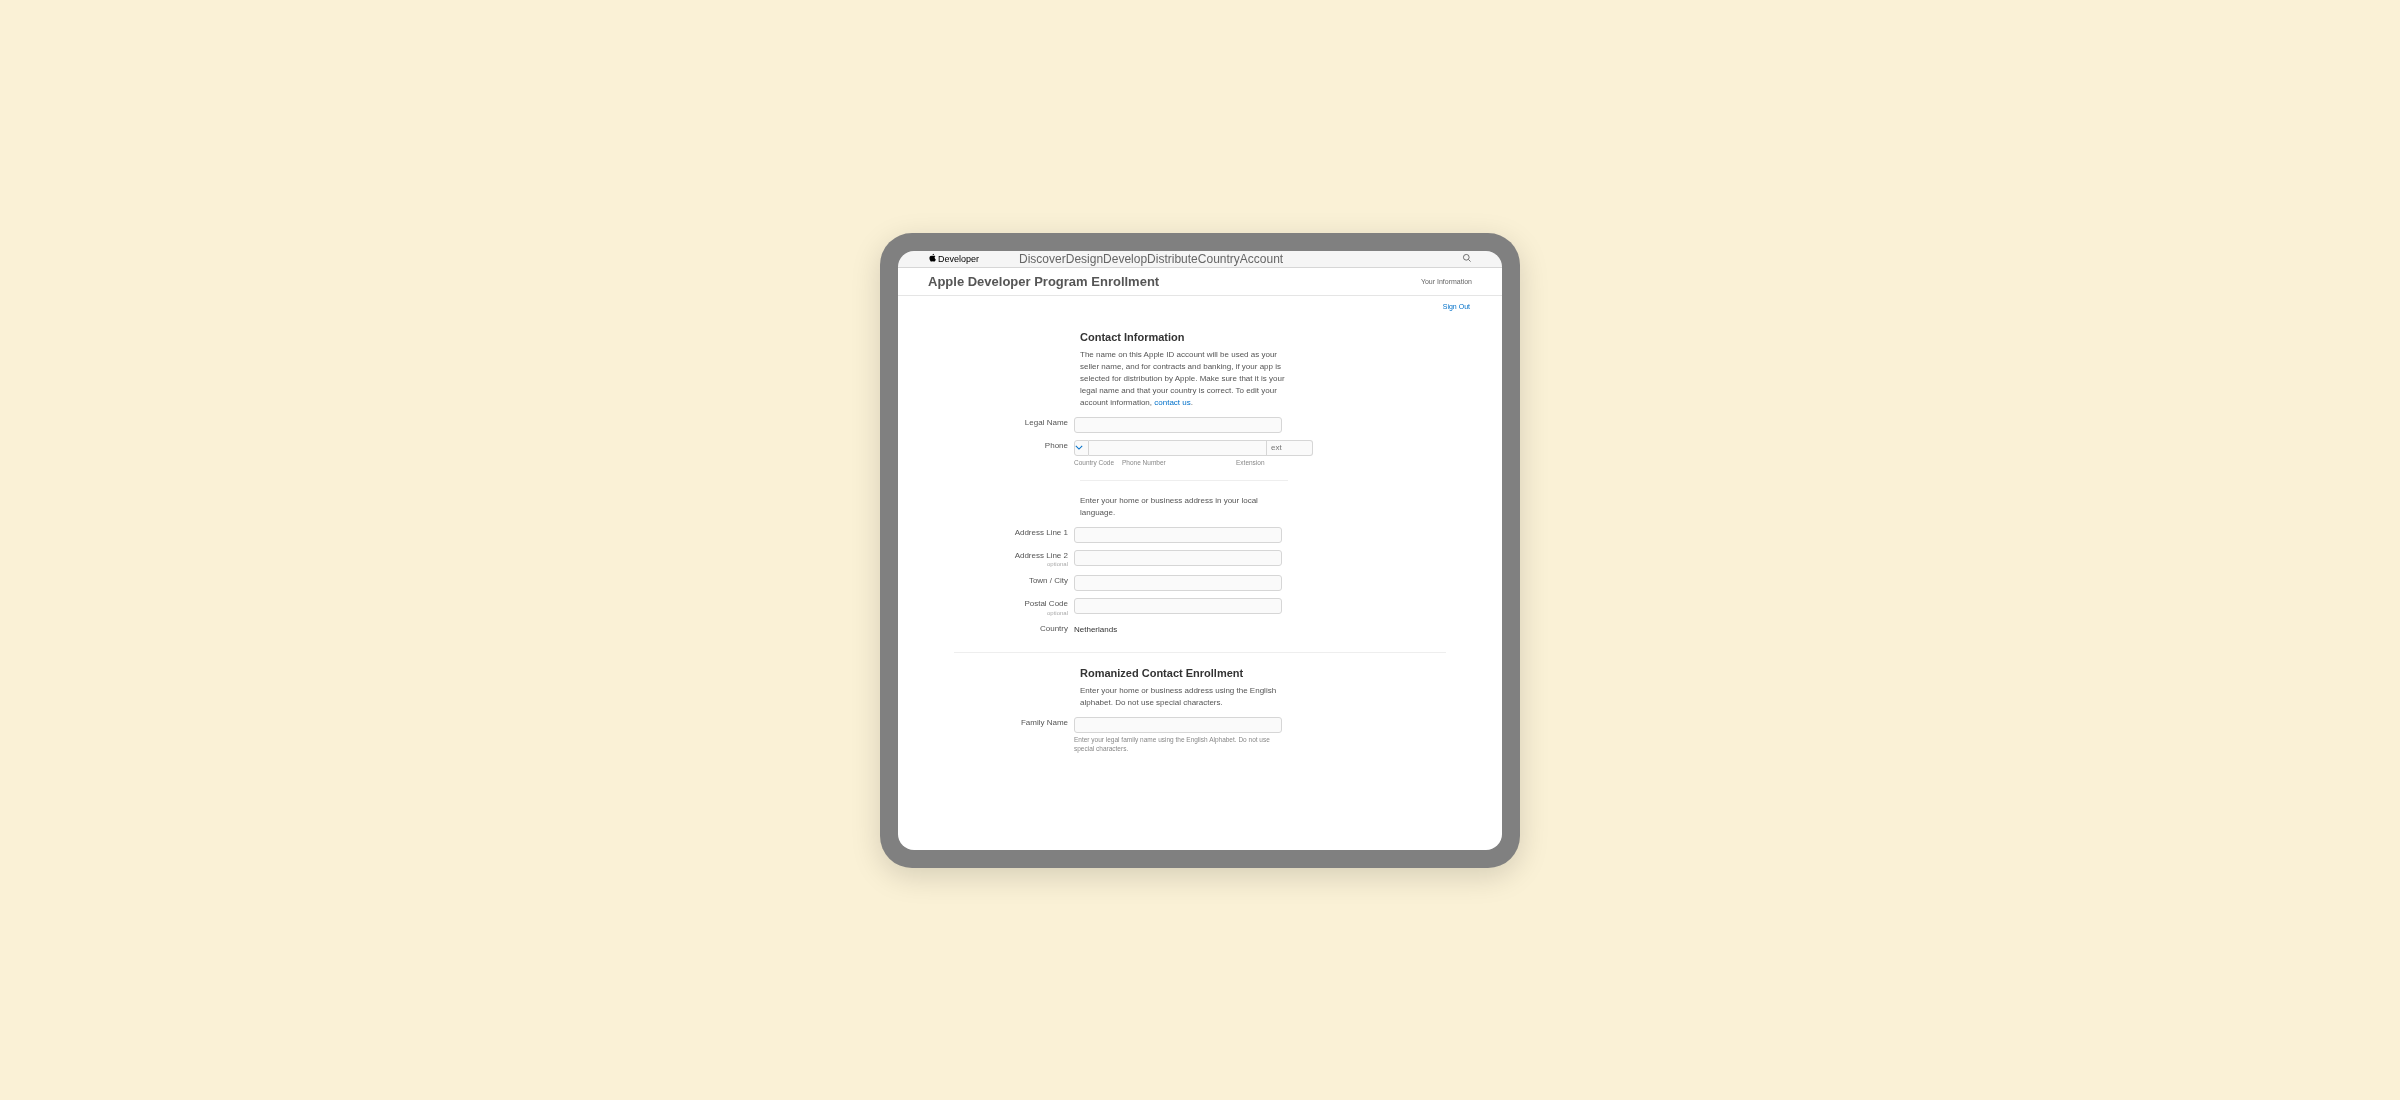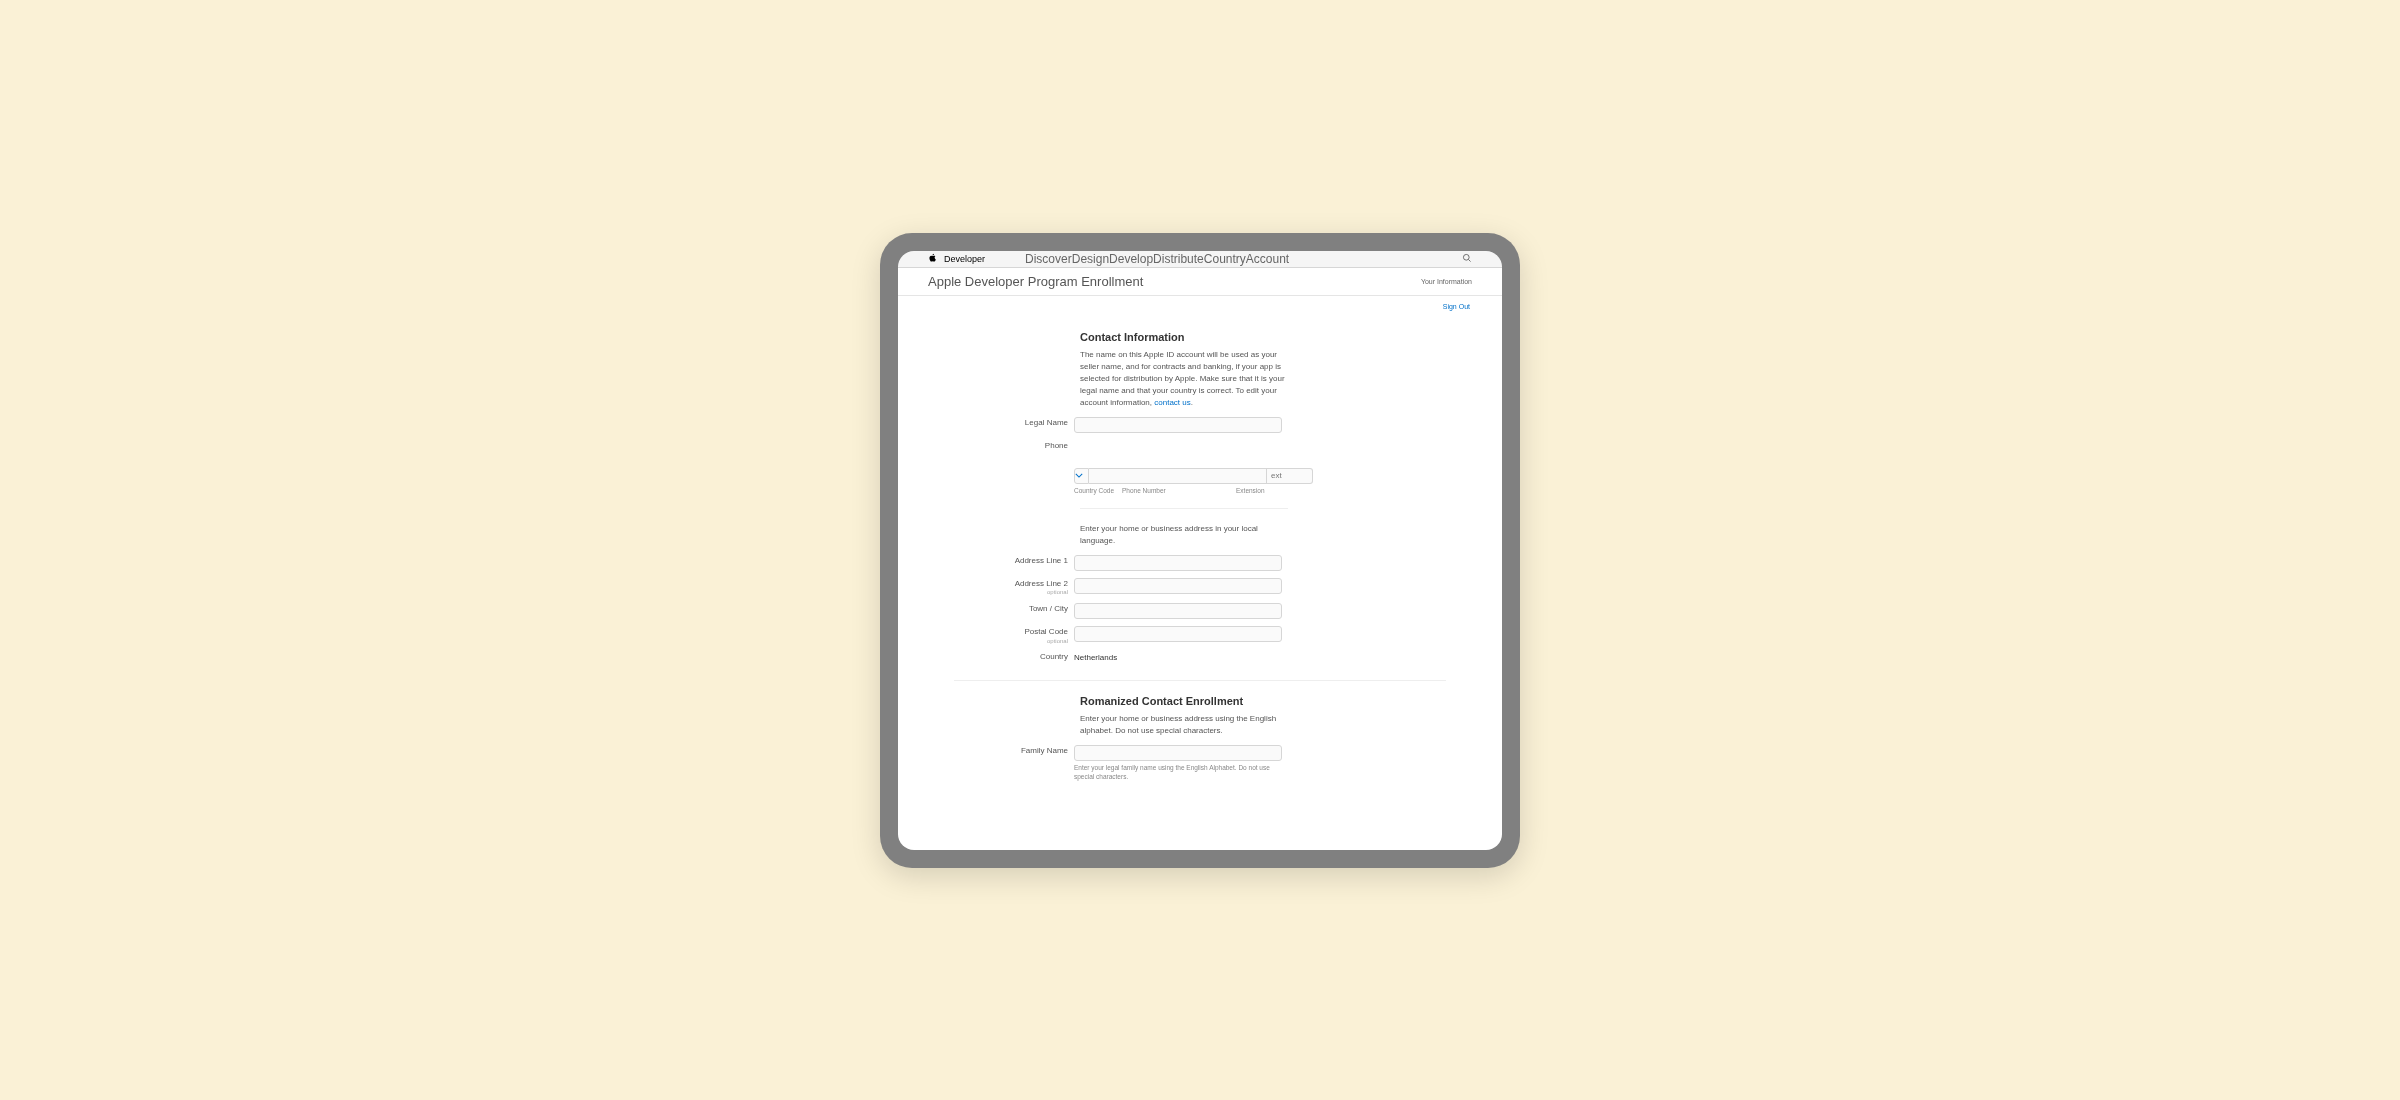--- a/index.html
+++ b/index.html
@@ -34,21 +34,21 @@
   background: rgba(0,0,0,0.04);
   height: 17px;
   display: flex;
   align-items: center;
   padding: 0 30px;
   border-bottom: 1px solid #d6d6d6;
 }
 .brand {
   display: flex;
   align-items: center;
-  gap: 7px;
+  gap: 1px;
   color: #000;
   font-weight: 500;
   font-size: 9px;
   justify-content: flex-end;
 }
 .brand svg { width: 9px; height: 9px; }
 .nav-items {
   flex: 1;
   display: flex;
   justify-content: flex-start;
@@ -61,21 +61,21 @@
 .search-btn svg { width: 10px; height: 10px; }
 .subhead {
   display: flex;
   align-items: center;
   justify-content: space-between;
   padding: 6px 30px;
   border-bottom: 1px solid #e5e5e5;
 }
 .subhead-title {
   font-size: 13px;
-  font-weight: 400;
+  font-weight: 700;
   color: #555;
   text-align: right;
 }
 .subhead-right {
   font-size: 7px;
   color: #666;
 }
 .signout-row {
   text-align: right;
   padding: 6px 32px 0 0;
@@ -115,21 +115,21 @@
 .fld { flex: 1; max-width: 208px; }
 input.text {
   width: 100%;
   height: 16px;
   border: 1px solid #d6d6d6;
   border-radius: 3px;
   background: #fafafa;
   font-size: 8px;
   padding: 0 4px;
 }
-.phone-group { display: flex; gap: 0; margin-top: 28px; }
+.phone-group { display: flex; gap: 0; }
 .sel {
   width: 46px;
   height: 16px;
   border: 1px solid #d6d6d6;
   border-radius: 3px;
   background: #fafafa;
   display: flex;
   align-items: center;
   justify-content: flex-end;
   padding-right: 5px;

